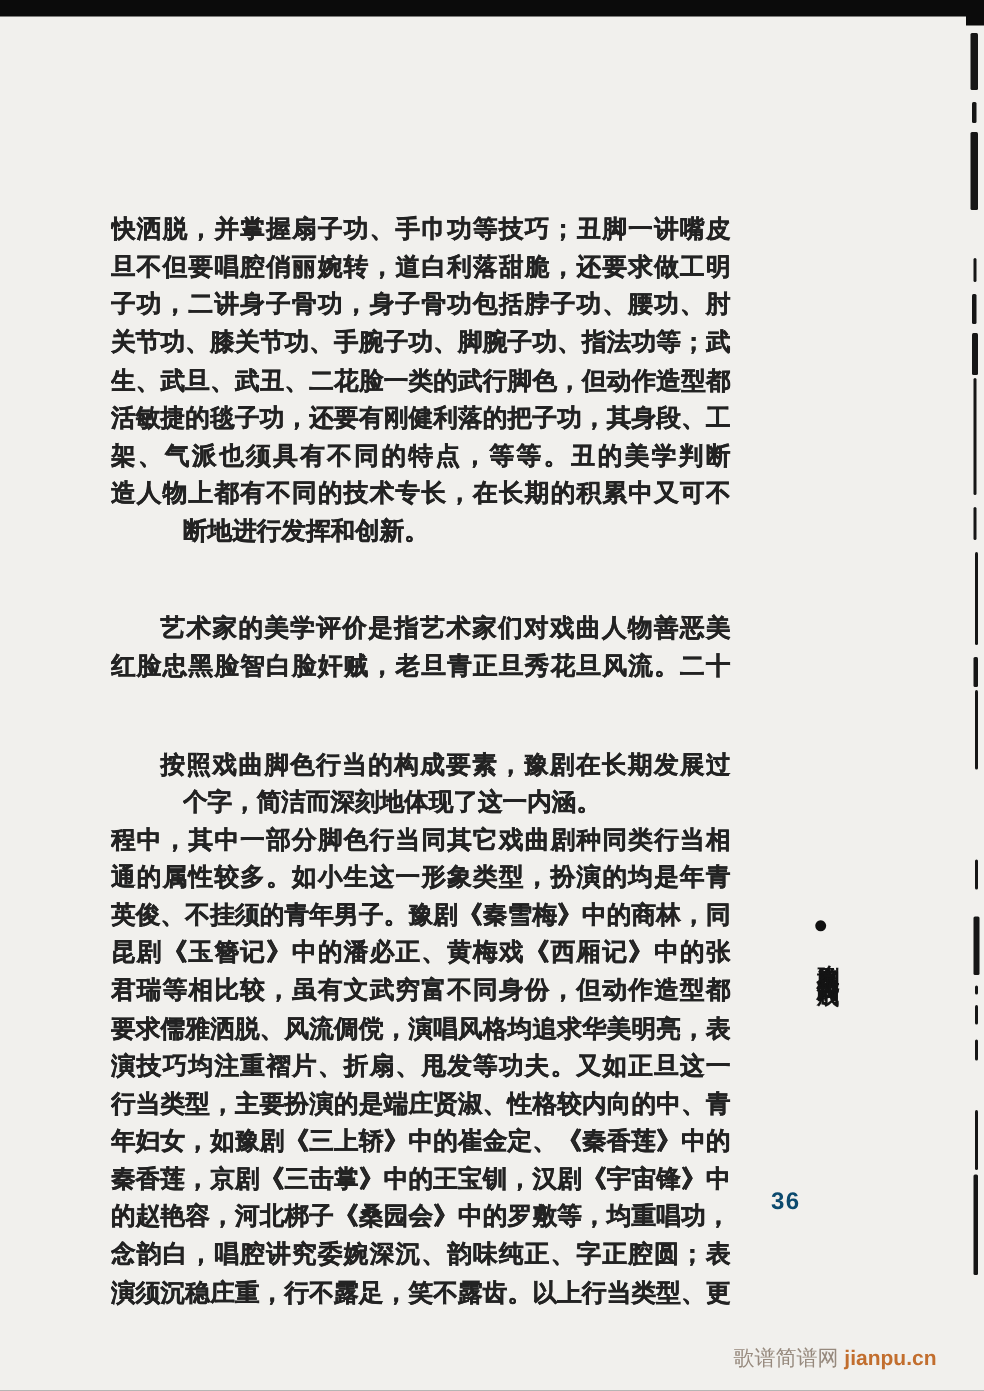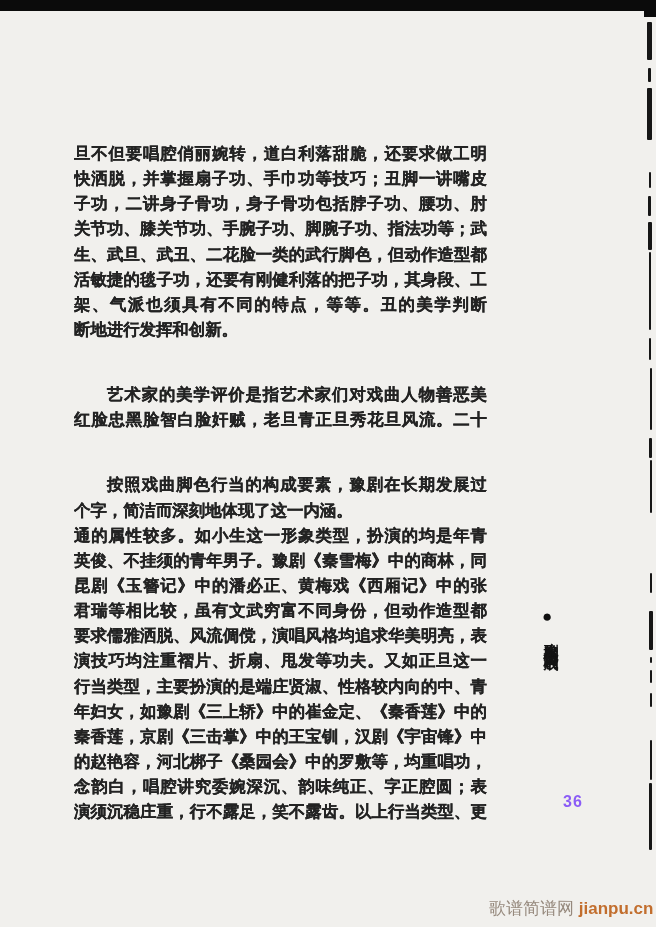--- a/index.html
+++ b/index.html
@@ -25,41 +25,41 @@
     font-size:16.4px; line-height:25.15px;
     font-weight:bold;
     -webkit-text-stroke:0.2px var(--ink, #232323);
   }
   .ln {
     height:25.15px; overflow:hidden;
     text-align:justify; text-align-last:justify;
     text-justify:inter-character;
   }
   .ln.indent { padding-left:33px;margin-top:40px; }
-  .ln.para-end { text-align-last:left; }
+  .ln.para-end { text-align-last:left;margin-left:48px; }
   
   .side-bullet {
     position:absolute; left:542px; top:608px;
     font-size:17px; color:#101010; line-height:17px;
   }
   .side-title {
     position:absolute; left:541px; top:631px; height:156px;
     writing-mode:vertical-rl; text-orientation:upright;
     font-size:15px; letter-spacing:1.6px; color:#141414;
     font-weight:bold;
   }
   .page-num {
-    position:absolute; left:563px; top:793px;
-    font-size:16px; letter-spacing:1px; color:#8b5cf6;
+    position:absolute; left:514px; top:793px;
+    font-size:16px; letter-spacing:1px; color:#0c4a6e;
     font-weight:bold;
   }
   
   .watermark {
     position:absolute; left:489px; top:897px;
-    font-size:17px; white-space:nowrap;
+    font-size:14px; white-space:nowrap;
   }
   .wm-name { color: var(--watermark_name, #96897d); }
   .wm-url  { color: var(--watermark_url, #c26e2e); font-weight:bold; }
 </style>
 </head>
 <body>
 
 <div class="page">
 
   <div class="topbar"></div>
@@ -78,32 +78,34 @@
   <div class="mark" style="left:650px;top:460px;width:2px;height:53px;"></div>
   <div class="mark" style="left:650px;top:573px;width:2px;height:20px;"></div>
   <div class="mark" style="left:649px;top:611px;width:4px;height:39px;"></div>
   <div class="mark" style="left:650px;top:657px;width:2px;height:6px;"></div>
   <div class="mark" style="left:650px;top:670px;width:2px;height:13px;"></div>
   <div class="mark" style="left:650px;top:693px;width:2px;height:14px;"></div>
   <div class="mark" style="left:650px;top:740px;width:2px;height:40px;"></div>
   <div class="mark" style="left:649px;top:783px;width:3px;height:67px;"></div>
 
   <div class="body-text">
+    <div class="ln">快洒脱，并掌握扇子功、手巾功等技巧；丑脚一讲嘴皮</div>
     <div class="ln">旦不但要唱腔俏丽婉转，道白利落甜脆，还要求做工明</div>
-    <div class="ln">快洒脱，并掌握扇子功、手巾功等技巧；丑脚一讲嘴皮</div>
     <div class="ln">子功，二讲身子骨功，身子骨功包括脖子功、腰功、肘</div>
     <div class="ln">关节功、膝关节功、手腕子功、脚腕子功、指法功等；武</div>
     <div class="ln">生、武旦、武丑、二花脸一类的武行脚色，但动作造型都</div>
     <div class="ln">活敏捷的毯子功，还要有刚健利落的把子功，其身段、工</div>
     <div class="ln">架、气派也须具有不同的特点，等等。丑的美学判断</div>
+    <div class="ln">造人物上都有不同的技术专长，在长期的积累中又可不</div>
     <div class="ln para-end">断地进行发挥和创新。</div>
     <div class="ln indent">艺术家的美学评价是指艺术家们对戏曲人物善恶美</div>
     <div class="ln">红脸忠黑脸智白脸奸贼，老旦青正旦秀花旦风流。二十</div>
     <div class="ln indent">按照戏曲脚色行当的构成要素，豫剧在长期发展过</div>
     <div class="ln para-end">个字，简洁而深刻地体现了这一内涵。</div>
+    <div class="ln">程中，其中一部分脚色行当同其它戏曲剧种同类行当相</div>
     <div class="ln">通的属性较多。如小生这一形象类型，扮演的均是年青</div>
     <div class="ln">英俊、不挂须的青年男子。豫剧《秦雪梅》中的商林，同</div>
     <div class="ln">昆剧《玉簪记》中的潘必正、黄梅戏《西厢记》中的张</div>
     <div class="ln">君瑞等相比较，虽有文武穷富不同身份，但动作造型都</div>
     <div class="ln">要求儒雅洒脱、风流倜傥，演唱风格均追求华美明亮，表</div>
     <div class="ln">演技巧均注重褶片、折扇、甩发等功夫。又如正旦这一</div>
     <div class="ln">行当类型，主要扮演的是端庄贤淑、性格较内向的中、青</div>
     <div class="ln">年妇女，如豫剧《三上轿》中的崔金定、《秦香莲》中的</div>
     <div class="ln">秦香莲，京剧《三击掌》中的王宝钏，汉剧《宇宙锋》中</div>
     <div class="ln">的赵艳容，河北梆子《桑园会》中的罗敷等，均重唱功，</div>

